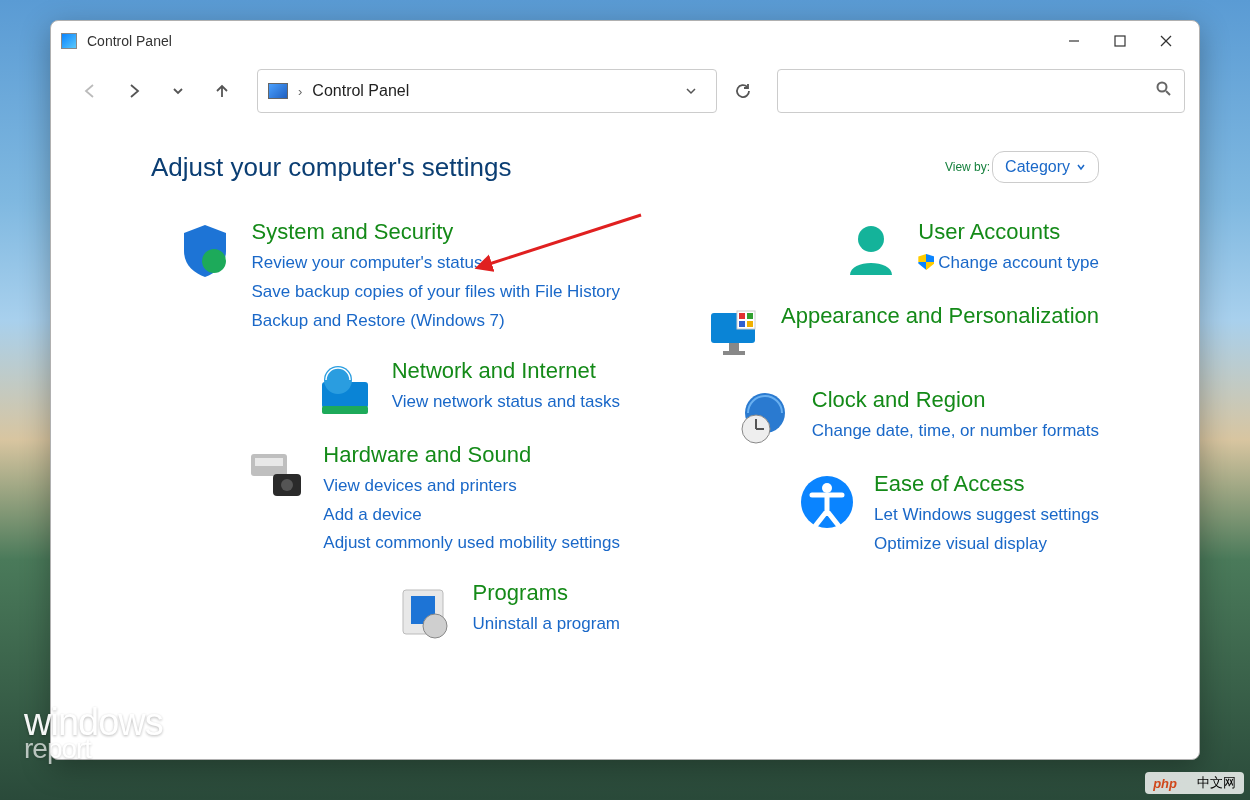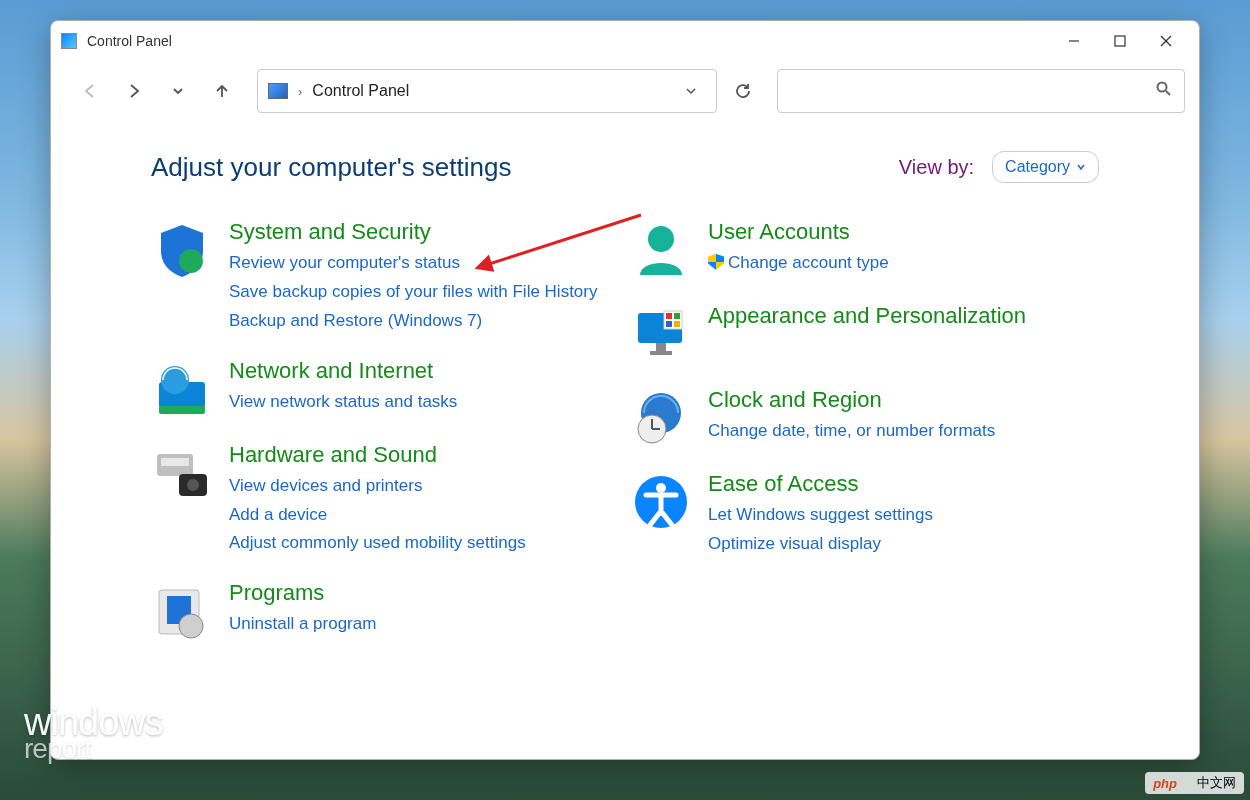--- a/index.html
+++ b/index.html
@@ -44,28 +44,28 @@
   .refresh { width: 40px; height: 40px; display:flex; align-items:center; justify-content:center; cursor:pointer; }
   .searchbar {
     flex: 1; height: 44px; border: 1px solid #ccc; border-radius: 4px;
     display: flex; align-items: center; padding: 0 12px; margin-left: 8px;
   }
   .searchbar input { border:none; outline:none; flex:1; font-size:15px; }
   .searchbar .mag { color:#666; font-size:18px; }
   .content { flex:1; padding: 30px 100px 20px 100px; overflow:auto; }
   .content-head { display:flex; align-items:center; margin-bottom: 36px; }
   .head-title { font-size: 26px; color: #0b3e73; flex:1; font-weight: 400; }
-  .viewby-label { font-size: 20px; color:#701a75; margin-right: 18px; }
+  .viewby-label { font-size: 12px; color:#15803d; margin-right: 2px; }
   .viewby-sel {
     border:1px solid #ccc; border-radius: 12px; padding: 6px 12px; font-size:16px;
     color:#1a68c8; display:flex; align-items:center; gap:6px; cursor:pointer;
   }
   .columns { display:flex; gap: 10px; position:relative; }
   .col { flex:1; display:flex; flex-direction:column; gap: 22px; }
-  .cat { display:flex; gap: 16px; align-items:flex-start; }
+  .cat { display:flex; gap: 16px; align-items:flex-start;justify-content:flex-end; }
   .cat-icon { width: 62px; height: 62px; flex-shrink:0; display:flex; align-items:center; justify-content:center; }
   .cat-body h3 { font-size: 22px; color: #148a18; font-weight: 400; margin-bottom: 4px; cursor:pointer; }
   .cat-body .link { font-size: 17px; color: #1a68c8; line-height: 1.7; cursor:pointer; display:block; }
   .shield-mini { display:inline-block; width:16px; height:16px; vertical-align:-2px; margin-right:4px;
     background: conic-gradient(#0a84ff 0 25%, #ffcc00 25% 50%, #0a84ff 50% 75%, #ffcc00 75% 100%);
     clip-path: polygon(50% 0, 100% 15%, 100% 60%, 50% 100%, 0 60%, 0 15%);
   }
   .red-arrow {
     position:absolute; left: 320px; top: -14px; pointer-events:none;
   }

